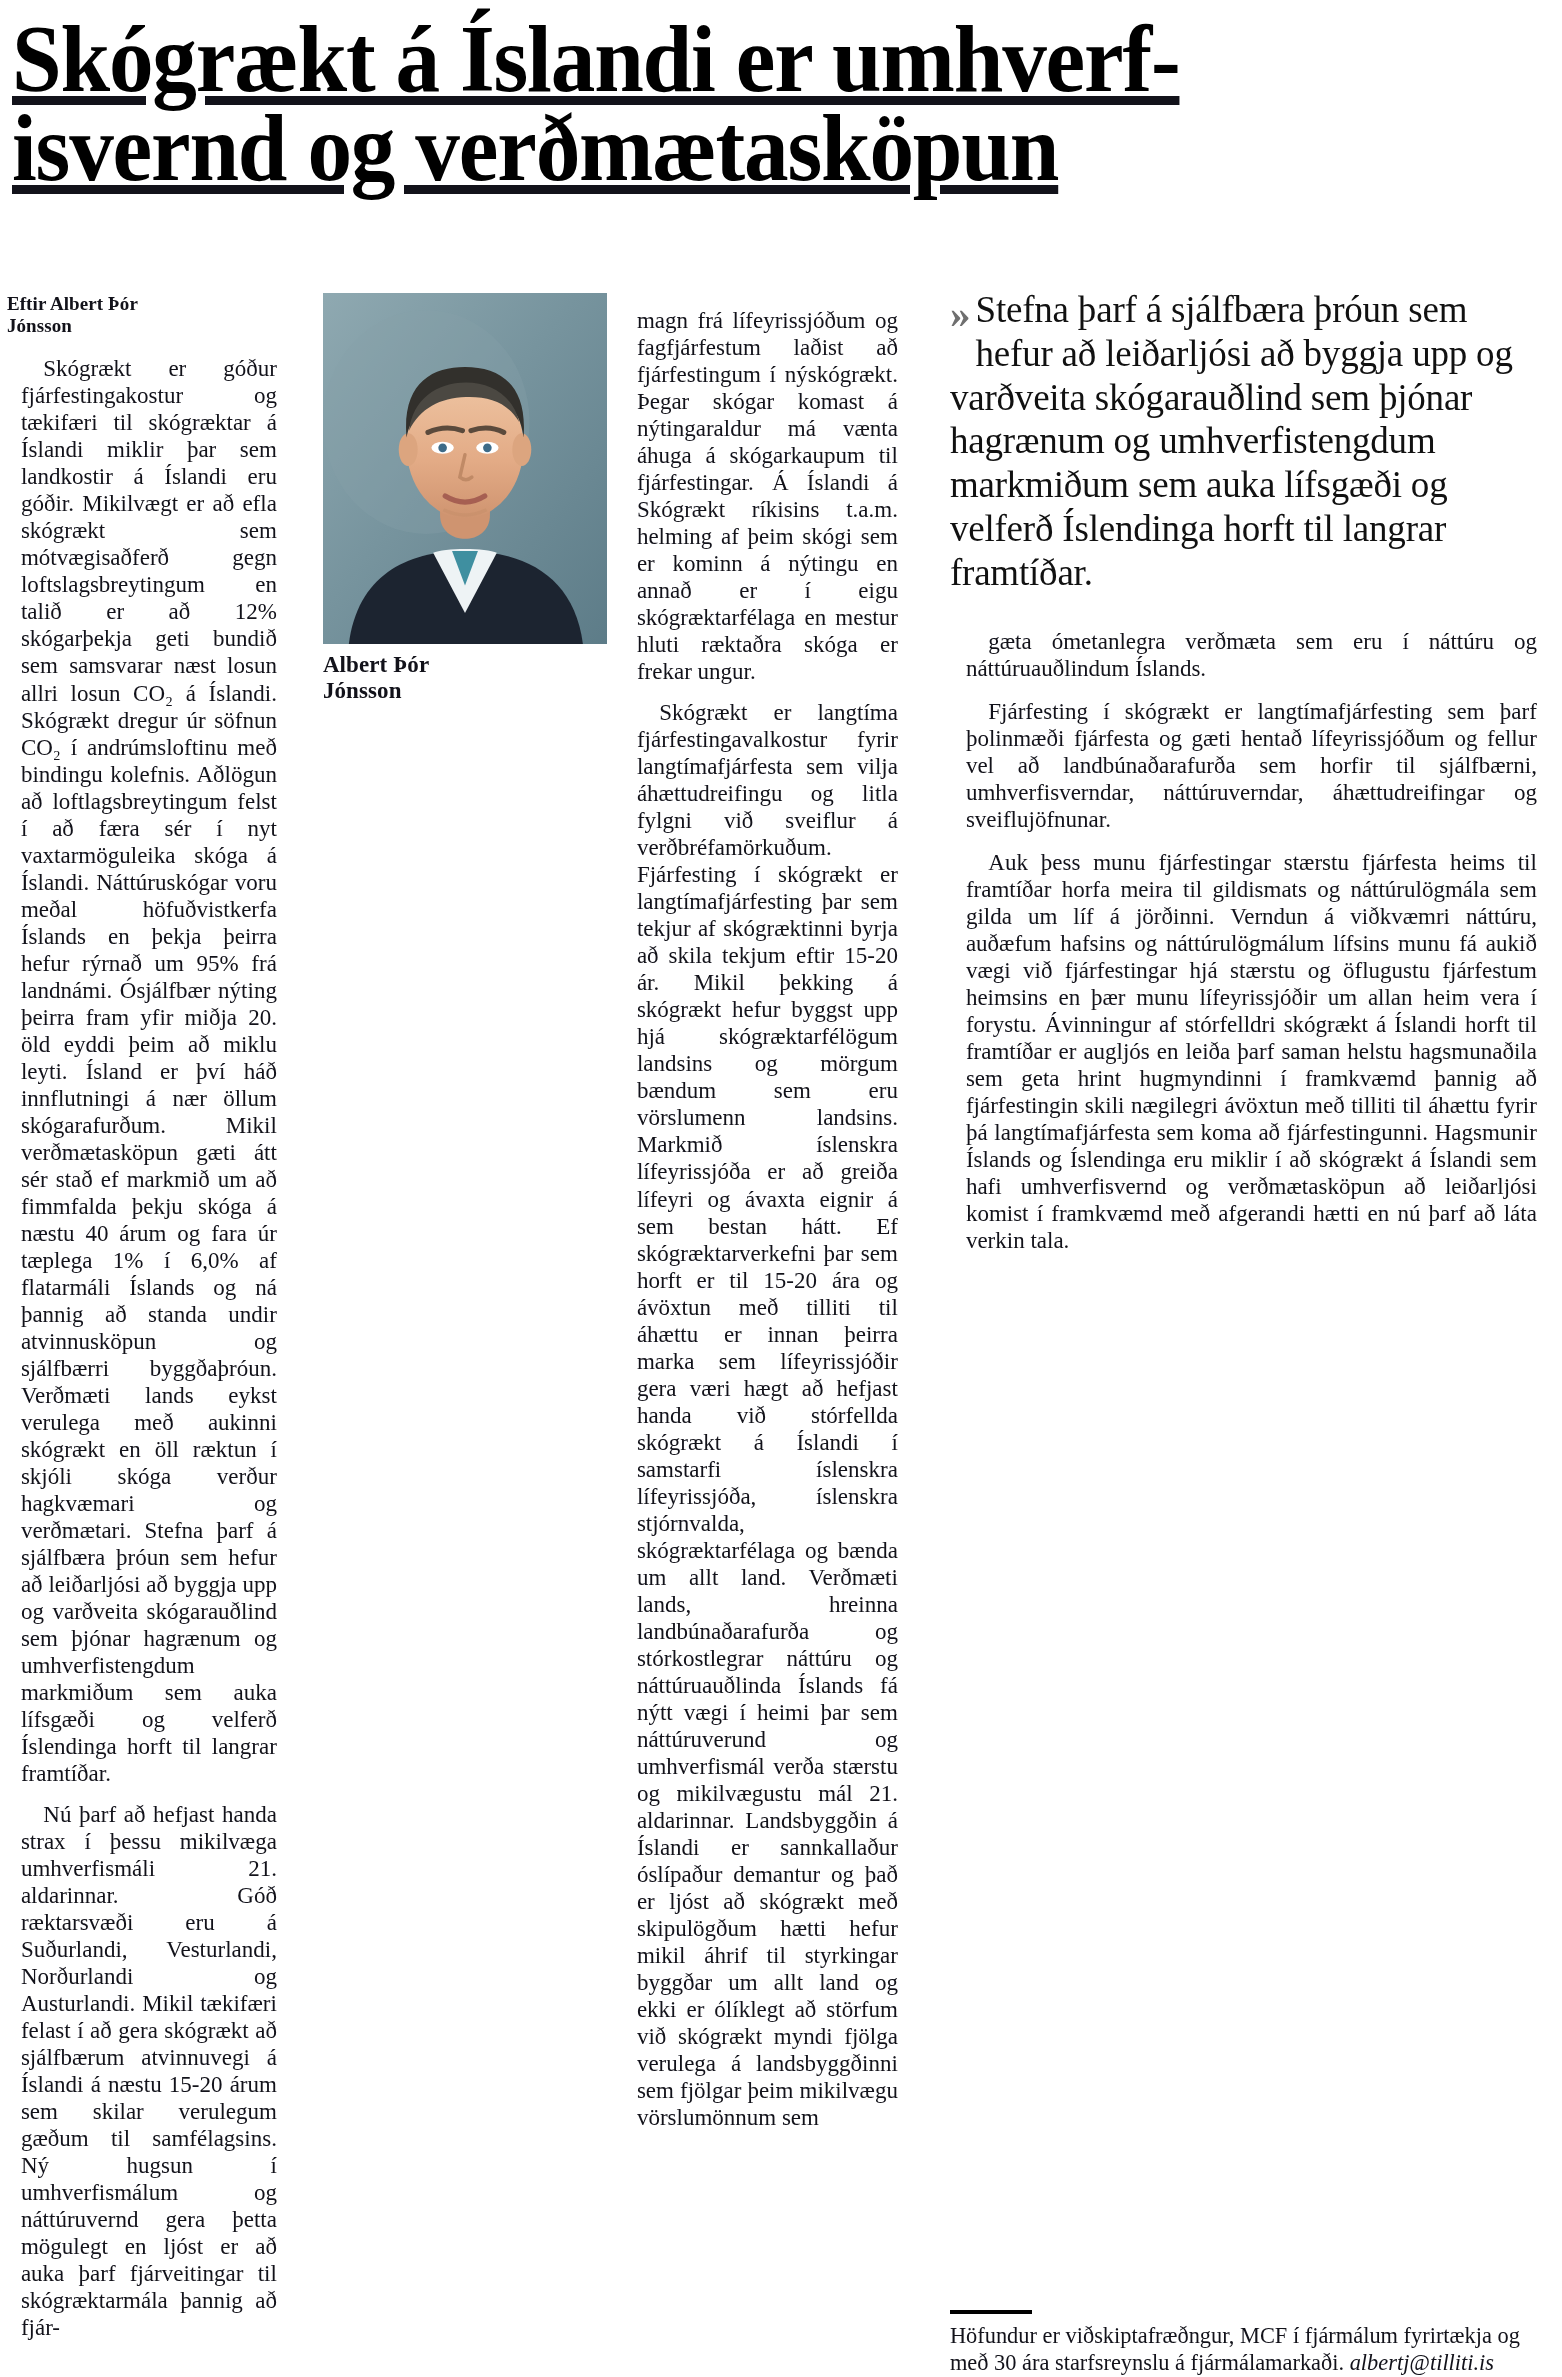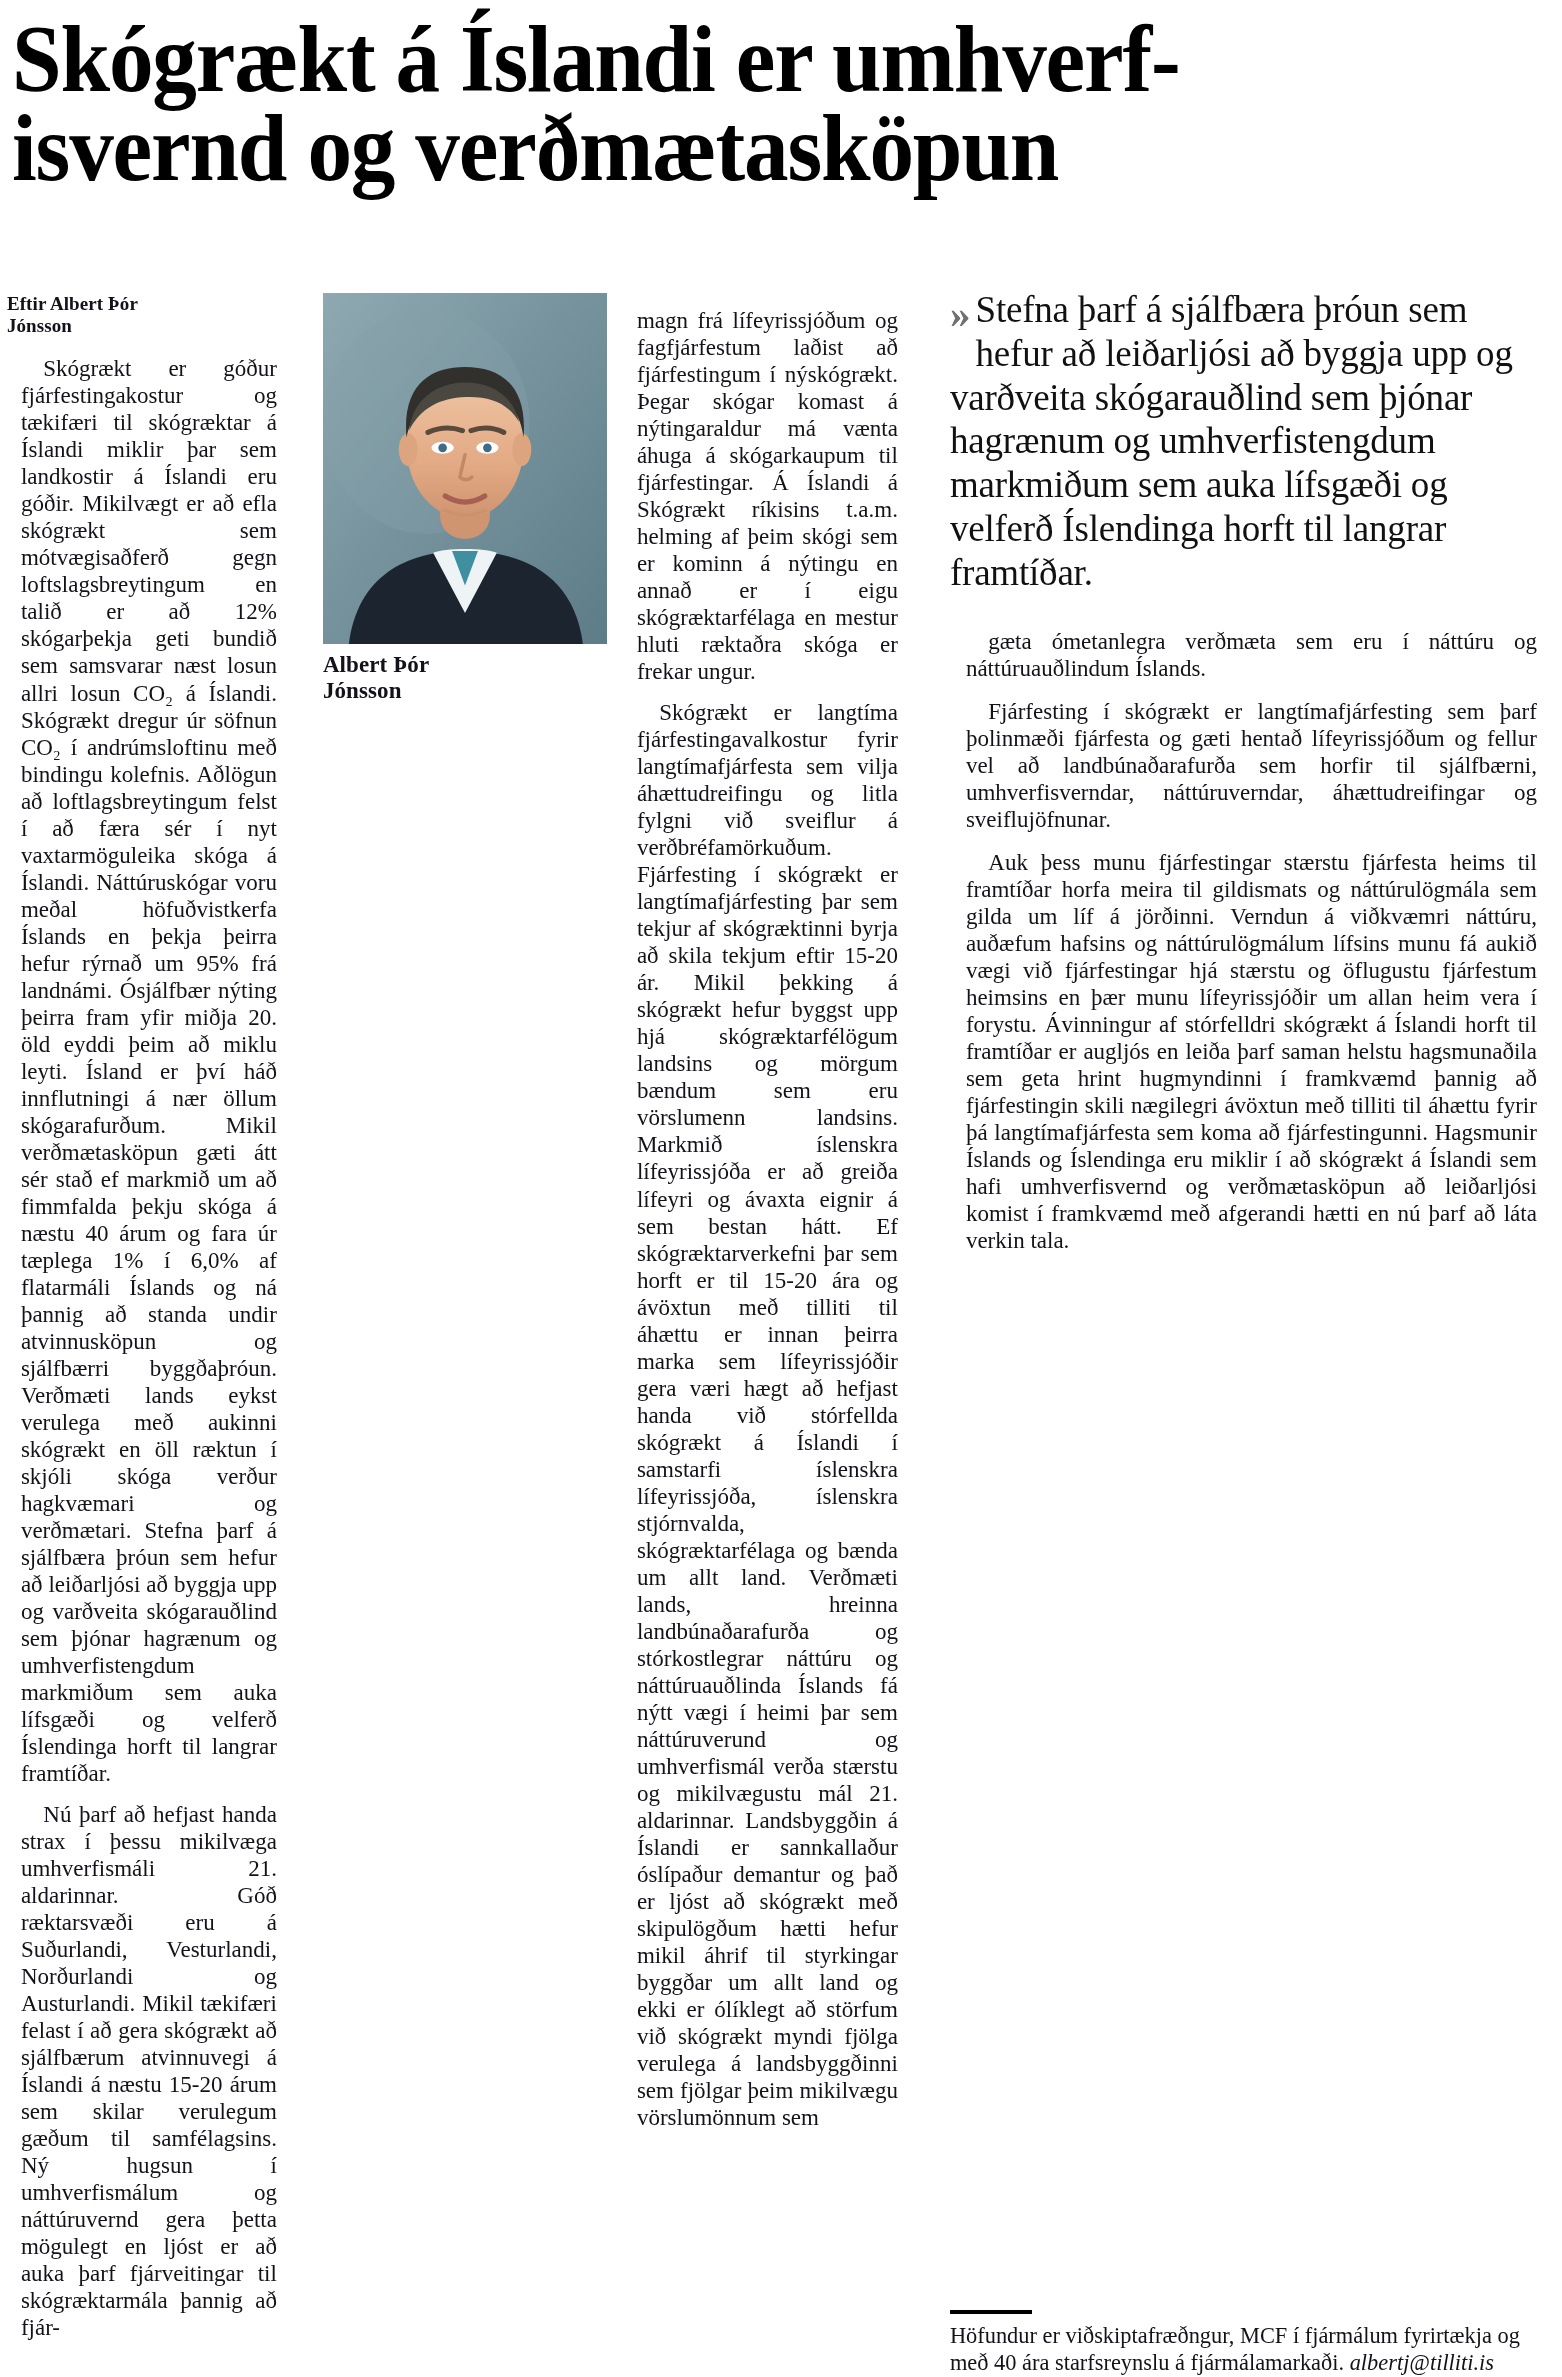--- a/index.html
+++ b/index.html
@@ -16,20 +16,21 @@
     overflow: hidden;
   }
 
   .page {
     position: absolute;
     left: 0; top: 0;
     width: 1562px;
     height: 2377px;
     box-sizing: border-box;
     padding: 8.6px 6.9px 0 6.9px;
+    text-decoration: underline;
   }
 
   
   .headline {
     font-family: "Liberation Serif", "DejaVu Serif", serif;
     font-weight: 700;
     font-size: 96px;
     line-height: 0.93;
     letter-spacing: -1.3px;
     margin: 5.2px 0 0 5.2px;
@@ -258,19 +259,19 @@
     <div class="rightcol" id="rightcol">
       <div id="rc-spacer" style="height: 319px;"></div>
       <p class="noindent">gæta ómetanlegra verðmæta sem eru í náttúru og náttúruauðlindum Íslands.</p>
       <p>Fjárfesting í skógrækt er langtímafjárfesting sem þarf þolinmæði fjárfesta og gæti hentað lífeyrissjóðum og fellur vel að landbúnaðarafurða sem horfir til sjálfbærni, umhverfisverndar, náttúruverndar, áhættudreifingar og sveiflujöfnunar.</p>
       <p>Auk þess munu fjárfestingar stærstu fjárfesta heims til framtíðar horfa meira til gildismats og náttúrulögmála sem gilda um líf á jörðinni. Verndun á viðkvæmri náttúru, auðæfum hafsins og náttúrulögmálum lífsins munu fá aukið vægi við fjárfestingar hjá stærstu og öflugustu fjárfestum heimsins en þær munu lífeyrissjóðir um allan heim vera í forystu. Ávinningur af stórfelldri skógrækt á Íslandi horft til framtíðar er augljós en leiða þarf saman helstu hagsmunaðila sem geta hrint hugmyndinni í framkvæmd þannig að fjárfestingin skili nægilegri ávöxtun með tilliti til áhættu fyrir þá langtímafjárfesta sem koma að fjárfestingunni. Hagsmunir Íslands og Íslendinga eru miklir í að skógrækt á Íslandi sem hafi umhverfisvernd og verðmætasköpun að leiðarljósi komist í framkvæmd með afgerandi hætti en nú þarf að láta verkin tala.</p>
     </div>
 
     <div class="bio">
       <div class="bio-rule"></div>
       <div class="bio-text">
-        <span>Höfundur er viðskiptafræðngur, MCF í fjármálum fyrirtækja og með 40 ára starfsreynslu á fjármálamarkaði. </span><span class="bio-email">albertj@tilliti.is</span>
+        <span>Höfundur er viðskiptafræðngur, MCF í fjármálum fyrirtækja og með 30 ára starfsreynslu á fjármálamarkaði. </span><span class="bio-email">albertj@tilliti.is</span>
       </div>
     </div>
 
   </div>
 </div>
 
 
 </body></html>

